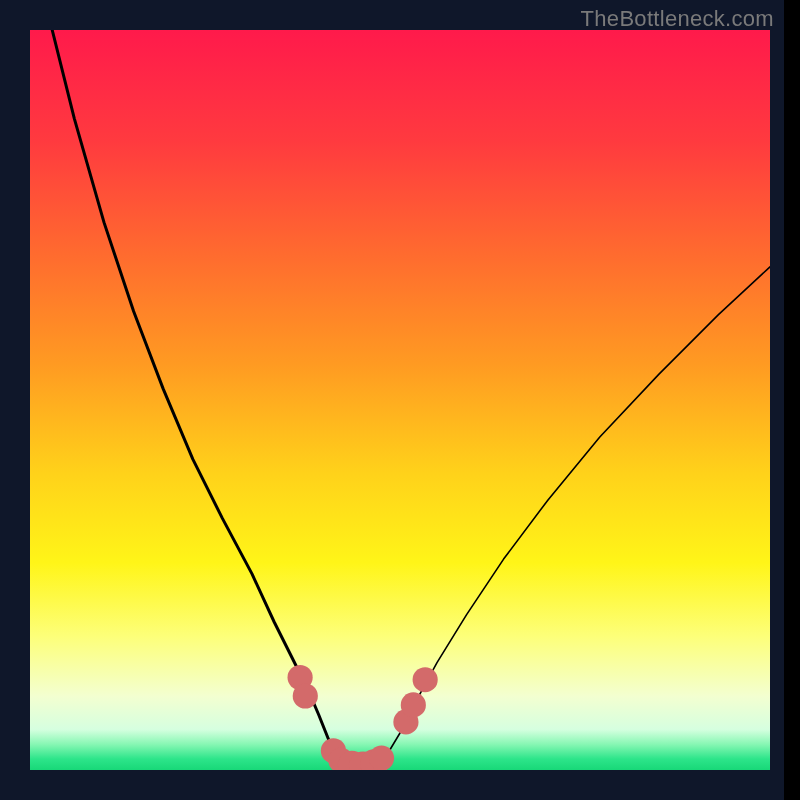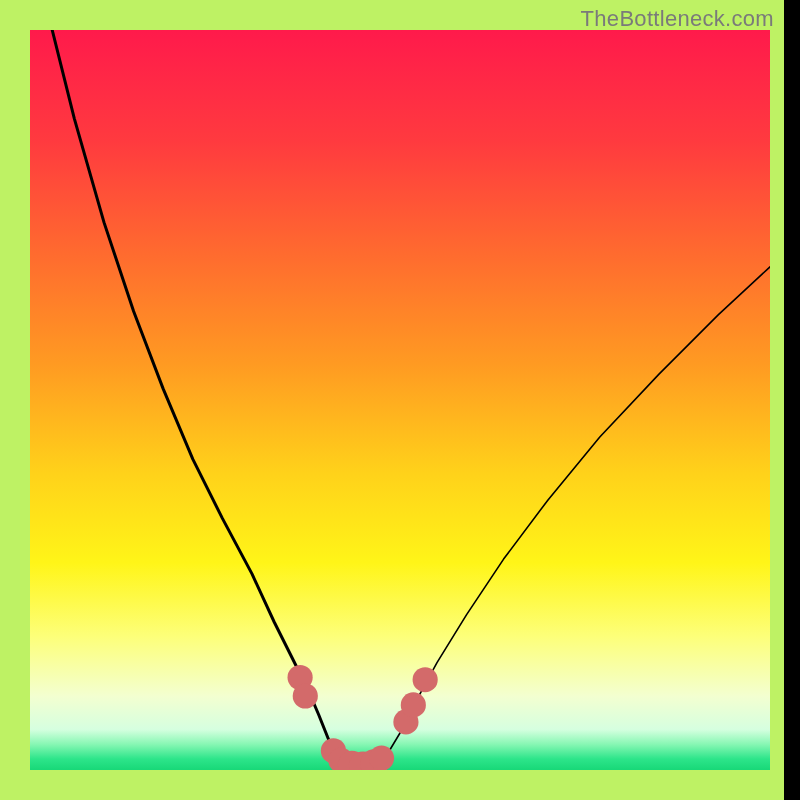--- a/index.html
+++ b/index.html
@@ -8,21 +8,21 @@
     width: 800px;
     height: 800px;
     background: #000;
     overflow: hidden;
     font-family: Arial, Helvetica, sans-serif;
   }
   .frame {
     position: absolute;
     width: 784px;
     height: 800px;
-    background: #bef264;
+    background: #0f172a;
   }
   .plot-area {
     position: absolute;
     left: 30px;
     top: 30px;
     width: 740px;
     height: 740px;
     overflow: hidden;
   }
   .gradient-bg {

